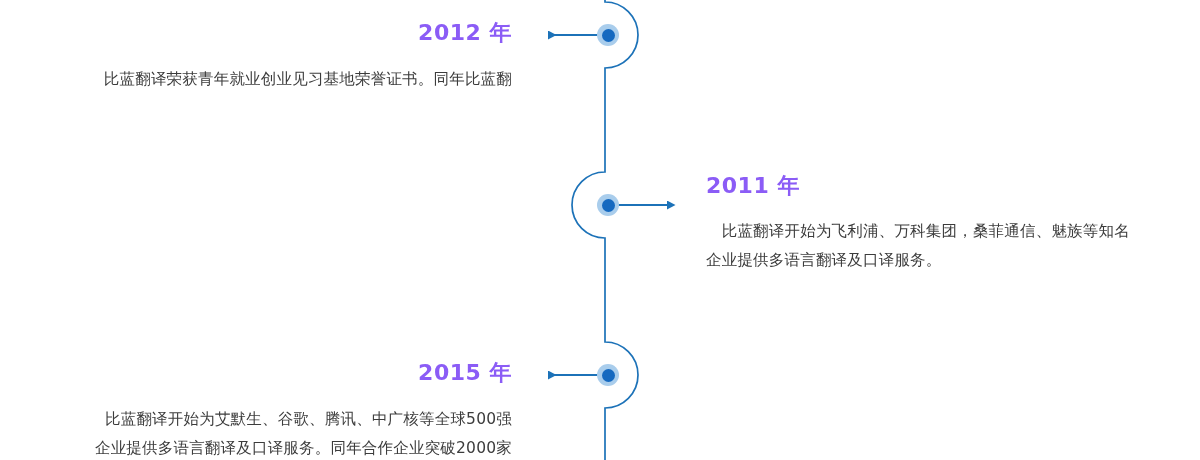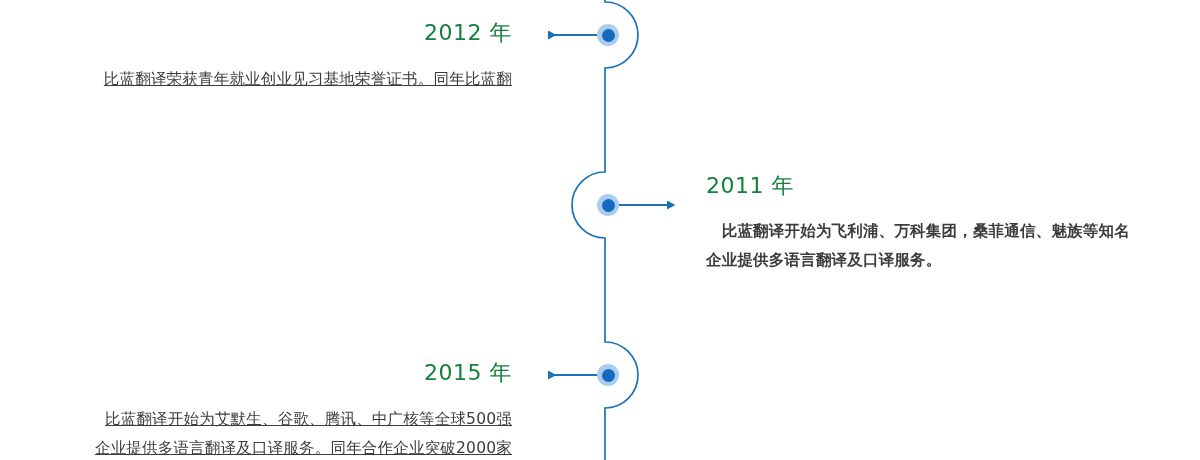--- a/index.html
+++ b/index.html
@@ -40,42 +40,40 @@
     width: 512px;
     text-align: right;
   }
   .entry-right {
     left: 706px;
     width: 494px;
     text-align: left;
   }
 
   .year-label {
-    color: #15803d;
+    color: #8b5cf6;
     font-size: 22px;
-    font-weight: normal;
+    font-weight: bold;
     line-height: 1;
     letter-spacing: 0.5px;
     white-space: nowrap;
   }
 
   .entry-body {
     color: #3c3c3c;
     font-size: 15.5px;
     line-height: 29px;
     letter-spacing: 0.2px;
   }
 
   .entry-left .entry-body {
     margin-top: 21px;
-    text-decoration: underline;
   }
   .entry-right .entry-body {
     margin-top: 20px;
-    font-weight: bold;
   }
 
   .body-line {
     display: block;
     white-space: nowrap;
   }
 
   
   .node-dot {
     position: absolute;

